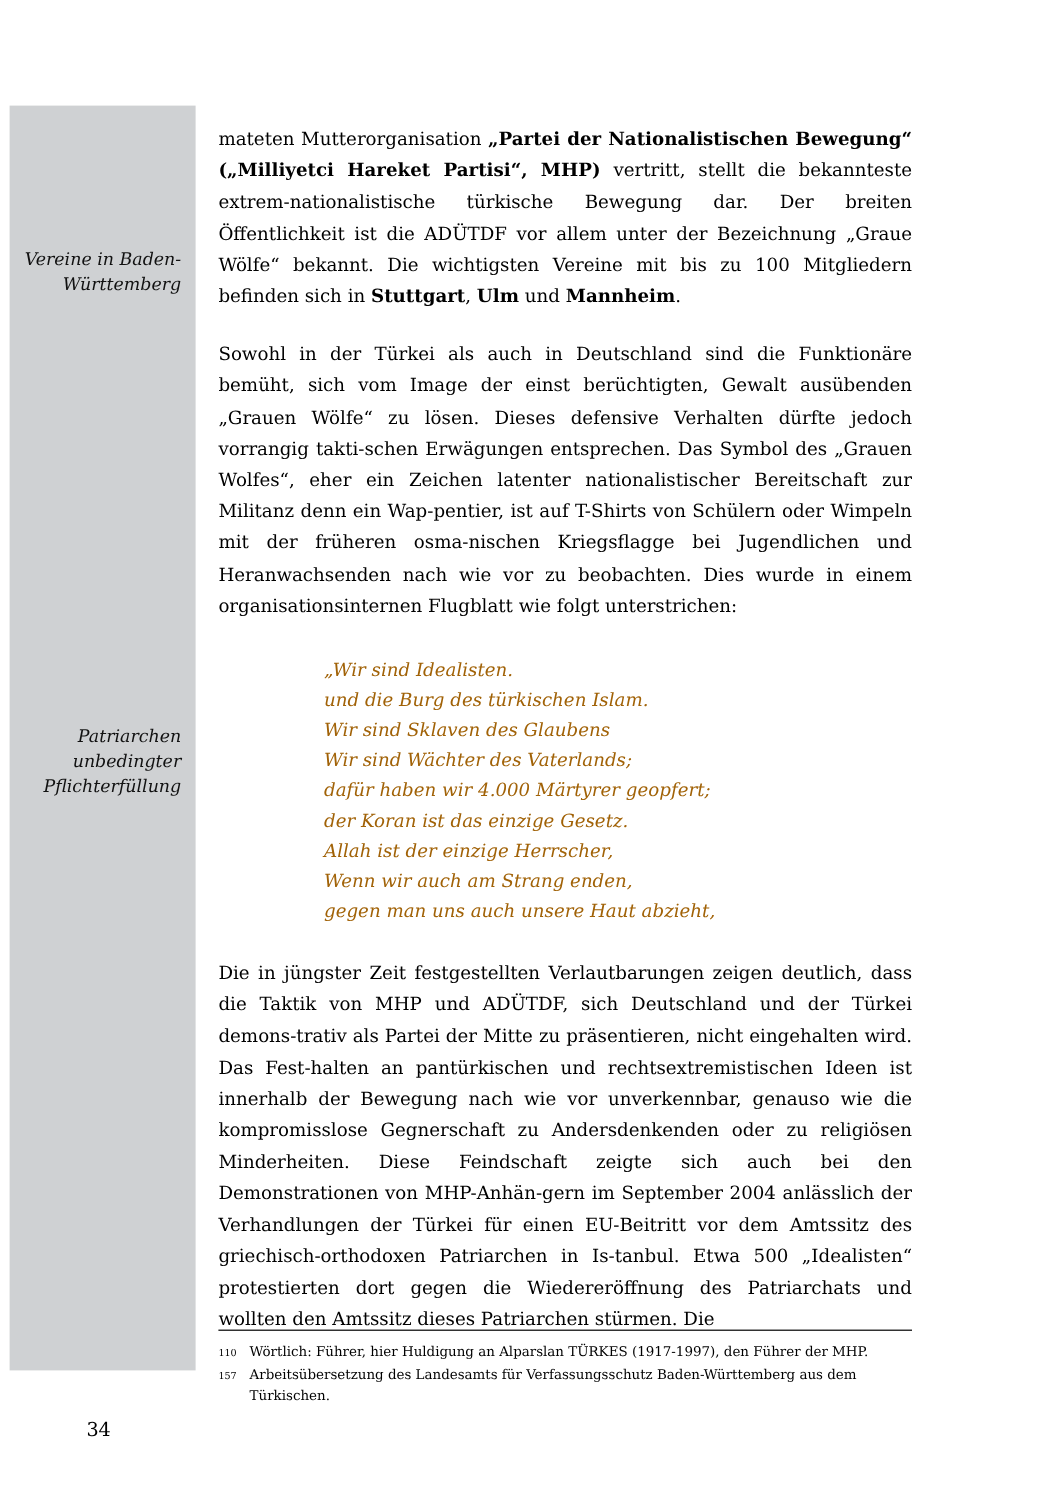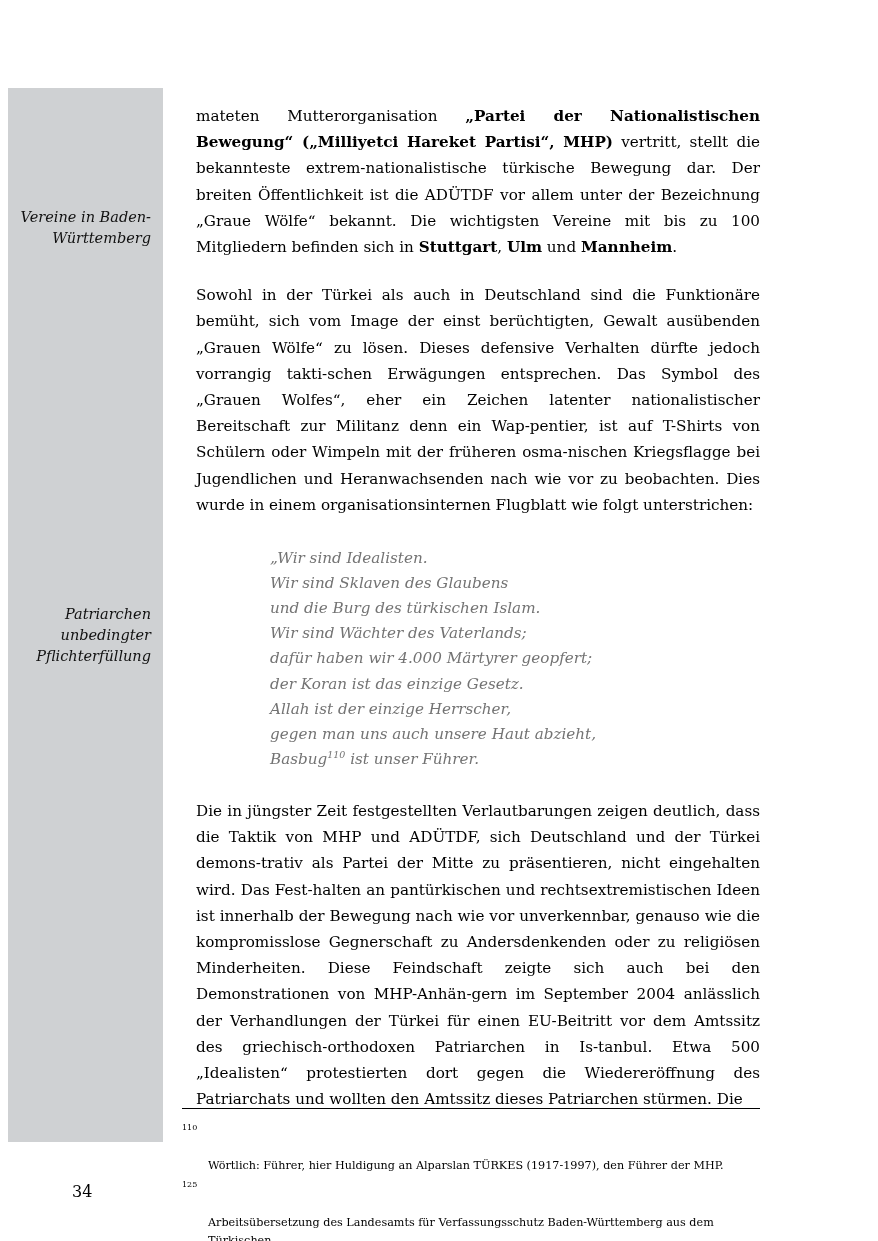--- a/index.html
+++ b/index.html
@@ -49,38 +49,38 @@
 
   
   .content {
     position: absolute;
     left: 182px;
     top: 103px;
     width: 578px;
   }
 
   p.body {
-    margin: 0 0 0 14px;
+    margin: 0 0 0 0;
     font-family: "DejaVu Serif", serif;
     font-size: 15.2px;
     line-height: 26.2px;
     text-align: justify;
     text-justify: inter-word;
     hyphens: manual;
   }
   p.body + p.body { margin-top: 22px; }
 
   .b { font-weight: bold; }
 
   
   .poem {
     margin-top: 28px;
     margin-bottom: 26px;
     padding-left: 88px;
-    color: #737373;
+    color: #a16207;
     font-family: "DejaVu Serif", serif;
     font-style: italic;
     font-size: 15.2px;
     line-height: 25.1px;
   }
   .poem .line { white-space: pre-wrap; }
   sup {
     font-size: 9.5px;
     vertical-align: super;
     line-height: 0;
@@ -107,21 +107,21 @@
   .footnote {
     display: flex;
     align-items: flex-start;
   }
   .footnote .fn-num {
     width: 26px;
     flex: 0 0 26px;
     font-size: 8px;
     padding-top: 1px;
   }
-  .footnote .fn-text { flex: 1 1 auto; margin-top: 39px; }
+  .footnote .fn-text { flex: 1 1 auto; }
 
   .page-number {
     position: absolute;
     left: 72px;
     top: 1182px;
     font-family: "DejaVu Serif", serif;
     font-size: 16px;
     color: #000000;
   }
 </style>
@@ -140,42 +140,42 @@
 Pflichterfüllung</div>
 
   <div class="content">
 
     <p class="body"><span>mateten Mutterorganisation </span><span class="b">„Partei der Nationalistischen Bewegung“ („Milliyetci Hareket Partisi“, MHP)</span><span> vertritt, stellt die bekannteste extrem-nationalistische türkische Bewegung dar. Der breiten Öffentlichkeit ist die ADÜTDF vor allem unter der Bezeichnung „Graue Wölfe“ bekannt. Die wichtigsten Vereine mit bis zu 100 Mitgliedern befinden sich in </span><span class="b">Stuttgart</span><span>, </span><span class="b">Ulm</span><span> und </span><span class="b">Mannheim</span><span>.</span></p>
 
     <p class="body">Sowohl in der Türkei als auch in Deutschland sind die Funktionäre bemüht, sich vom Image der einst berüchtigten, Gewalt ausübenden „Grauen Wölfe“ zu lösen. Dieses defensive Verhalten dürfte jedoch vorrangig takti-schen Erwägungen entsprechen. Das Symbol des „Grauen Wolfes“, eher ein Zeichen latenter nationalistischer Bereitschaft zur Militanz denn ein Wap-pentier, ist auf T-Shirts von Schülern oder Wimpeln mit der früheren osma-nischen Kriegsflagge bei Jugendlichen und Heranwachsenden nach wie vor zu beobachten. Dies wurde in einem organisationsinternen Flugblatt wie folgt unterstrichen:</p>
 
     <div class="poem">
       <div class="line">„Wir sind Idealisten.</div>
+      <div class="line">und die Burg des türkischen Islam.</div>
       <div class="line">Wir sind Sklaven des Glaubens</div>
-      <div class="line">und die Burg des türkischen Islam.</div>
       <div class="line">Wir sind Wächter des Vaterlands;</div>
       <div class="line">dafür haben wir 4.000 Märtyrer geopfert;</div>
       <div class="line">der Koran ist das einzige Gesetz.</div>
       <div class="line">Allah ist der einzige Herrscher,</div>
+      <div class="line">Wenn wir auch am Strang enden,</div>
       <div class="line">gegen man uns auch unsere Haut abzieht,</div>
-      <div class="line"><span>Basbug</span><sup>110</sup><span> ist unser Führer.</span></div>
     </div>
 
     <p class="body">Die in jüngster Zeit festgestellten Verlautbarungen zeigen deutlich, dass die Taktik von MHP und ADÜTDF, sich Deutschland und der Türkei demons-trativ als Partei der Mitte zu präsentieren, nicht eingehalten wird. Das Fest-halten an pantürkischen und rechtsextremistischen Ideen ist innerhalb der Bewegung nach wie vor unverkennbar, genauso wie die kompromisslose Gegnerschaft zu Andersdenkenden oder zu religiösen Minderheiten. Diese Feindschaft zeigte sich auch bei den Demonstrationen von MHP-Anhän-gern im September 2004 anlässlich der Verhandlungen der Türkei für einen EU-Beitritt vor dem Amtssitz des griechisch-orthodoxen Patriarchen in Is-tanbul. Etwa 500 „Idealisten“ protestierten dort gegen die Wiedereröffnung des Patriarchats und wollten den Amtssitz dieses Patriarchen stürmen. Die</p>
 
   </div>
 
   <div class="footnote-rule"></div>
 
   <div class="footnotes">
     <div class="footnote">
       <span class="fn-num">110</span>
       <span class="fn-text">Wörtlich: Führer, hier Huldigung an Alparslan TÜRKES (1917-1997), den Führer der MHP.</span>
     </div>
     <div class="footnote">
-      <span class="fn-num">125</span>
+      <span class="fn-num">157</span>
       <span class="fn-text">Arbeitsübersetzung des Landesamts für Verfassungsschutz Baden-Württemberg aus dem Türkischen.</span>
     </div>
   </div>
 
   <div class="page-number">34</div>
 
 </div>
 
 </body></html>

